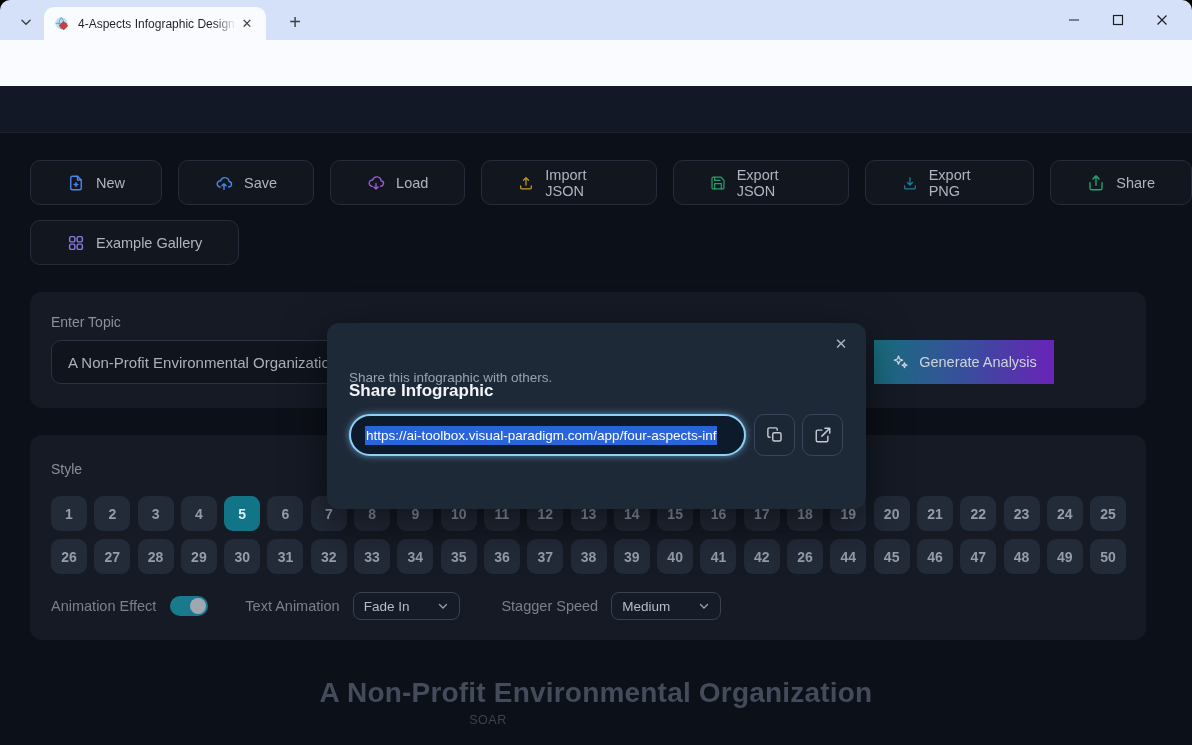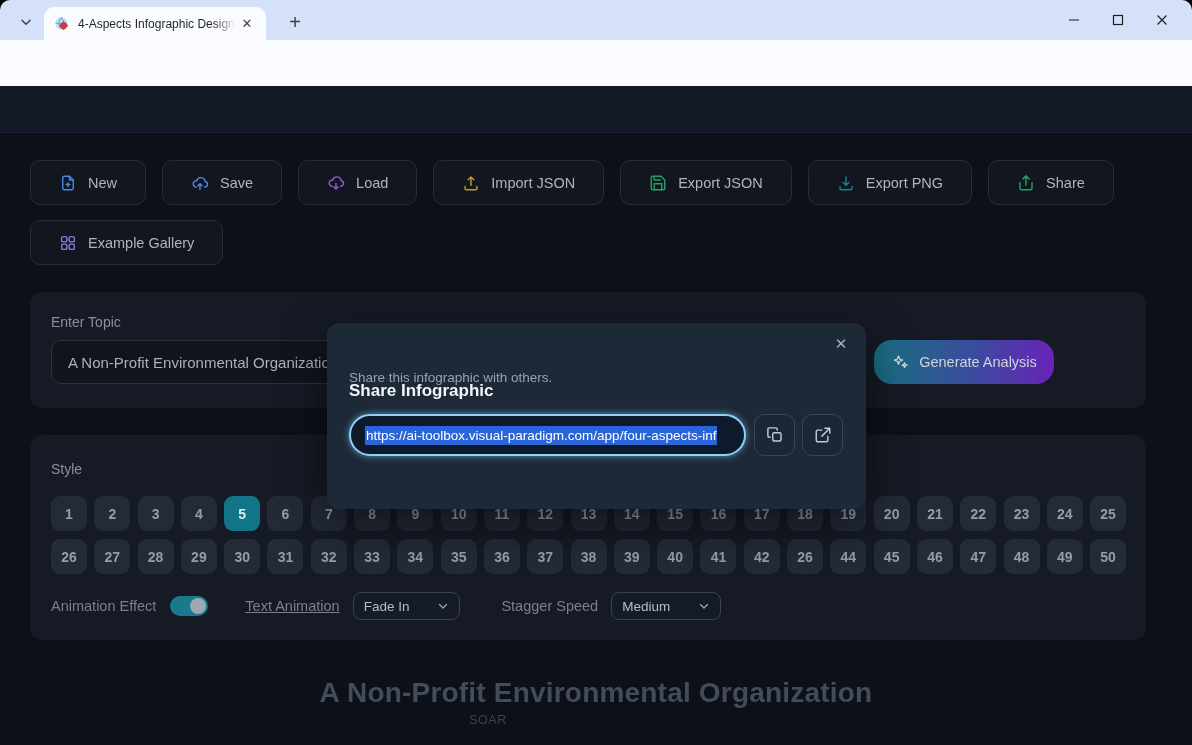--- a/index.html
+++ b/index.html
@@ -53,49 +53,49 @@
   .moreapps { position:absolute; left:1043px; top:96px; height:26px; padding:0 14px; background:#166147;
     border-radius:6px; color:#d3e8db; font-size:13px; display:flex; align-items:center; }
   .hdr-avatar { position:absolute; left:1138px; top:96px; width:26px; height:26px; border-radius:50%;
     background:#5b2a5e; color:#c4cad2; font-size:14px; font-weight:700; display:flex; align-items:center; justify-content:center; }
 
   
   .content { position:absolute; left:0; top:133px; width:1192px; height:612px; background:#0c1018; }
   .btnrow { position:absolute; left:30px; display:flex; gap:16px; }
   .btnrow.r1 { top:27px; }
   .btnrow.r2 { top:87px; }
-  .dbtn { height:45px; display:flex; align-items:center; gap:11px; padding:0 28px; background:#11161f;
+  .dbtn { height:45px; display:flex; align-items:center; gap:11px; padding:0 36px; background:#11161f;
     border:1px solid #262d3a; border-radius:10px; color:#aeb5bf; font-size:14.5px; }
   .dbtn .icon { width:18px; height:18px; display:block; }
 
   .panel { position:absolute; left:30px; width:1116px; background:#151a25; border-radius:12px; }
   .topic-panel { top:159px; height:116px; }
   .panel-label { position:absolute; left:21px; font-size:14px; color:#8a919c; }
   .topic-input { position:absolute; left:21px; top:48px; width:806px; height:44px; background:#10141d;
     border:1px solid #2b3240; border-radius:10px; color:#a9b1bc; font-size:15px; padding:0 16px;
     font-family:"Liberation Sans","DejaVu Sans",sans-serif; outline:none; }
-  .genbtn { position:absolute; left:844px; top:48px; width:180px; height:44px; border-radius:18px;
+  .genbtn { position:absolute; left:844px; top:48px; width:180px; height:44px; border-radius:0;
     background:linear-gradient(95deg,#18707f 0%,#3b4b9e 55%,#6a22b8 100%);
     display:flex; align-items:center; justify-content:center; gap:10px; color:#ccd4dc; font-size:14.5px; }
   .genbtn .icon { width:18px; height:18px; }
 
   .style-panel { top:302px; height:205px; }
   .stylegrid { position:absolute; left:21px; top:61px; width:1078px; display:flex; flex-wrap:wrap;
     gap:8px 7.3px; }
   .numbtn { width:36px; height:35px; border-radius:9px; background:#232a38; color:#959daa;
     font-size:14px; font-weight:700; display:flex; align-items:center; justify-content:center; }
   .numbtn.sel { background:#117487; color:#d8eef3; }
   .animrow { position:absolute; left:21px; top:156px; height:30px; display:flex; align-items:center; }
   .animlabel { font-size:14.5px; color:#78808d; }
   .toggle { width:38px; height:20px; border-radius:10px; background:#197a8d; position:relative; margin-left:14px; }
   .toggle .knob { position:absolute; right:2px; top:2px; width:16px; height:16px; border-radius:50%; background:#9fa8b0; }
   .dselect { height:28px; border:1px solid #3a4250; background:#161c27; border-radius:8px; color:#b6bdc8;
     font-size:13.5px; display:flex; align-items:center; padding:0 10px; margin-left:13px; gap:28px; }
   .dselect .chev { width:12px; height:12px; color:#9aa2ae; }
-  .sp1 { margin-left:37px;text-decoration:underline; } .sp2 { margin-left:41px; }
+  .sp1 { margin-left:37px; } .sp2 { margin-left:41px; }
 
   .preview-title { position:absolute; left:0; top:544px; width:1192px; text-align:center;
     font-size:28px; font-weight:700; color:#444b5a; letter-spacing:.2px; }
   .preview-sub { position:absolute; left:0; top:580px; width:976px; text-align:center;
     font-size:12.5px; color:#3b4250; letter-spacing:.5px; }
 
   
   .modal { position:absolute; left:327px; top:323px; width:539px; height:186px; background:#1e2938;
     border-radius:12px; box-shadow:0 14px 44px rgba(0,0,0,.55); }
   .modal-title { position:absolute; left:22px; top:18px; font-size:17px; font-weight:700; color:#f1f4f8;margin-top:40px; }

